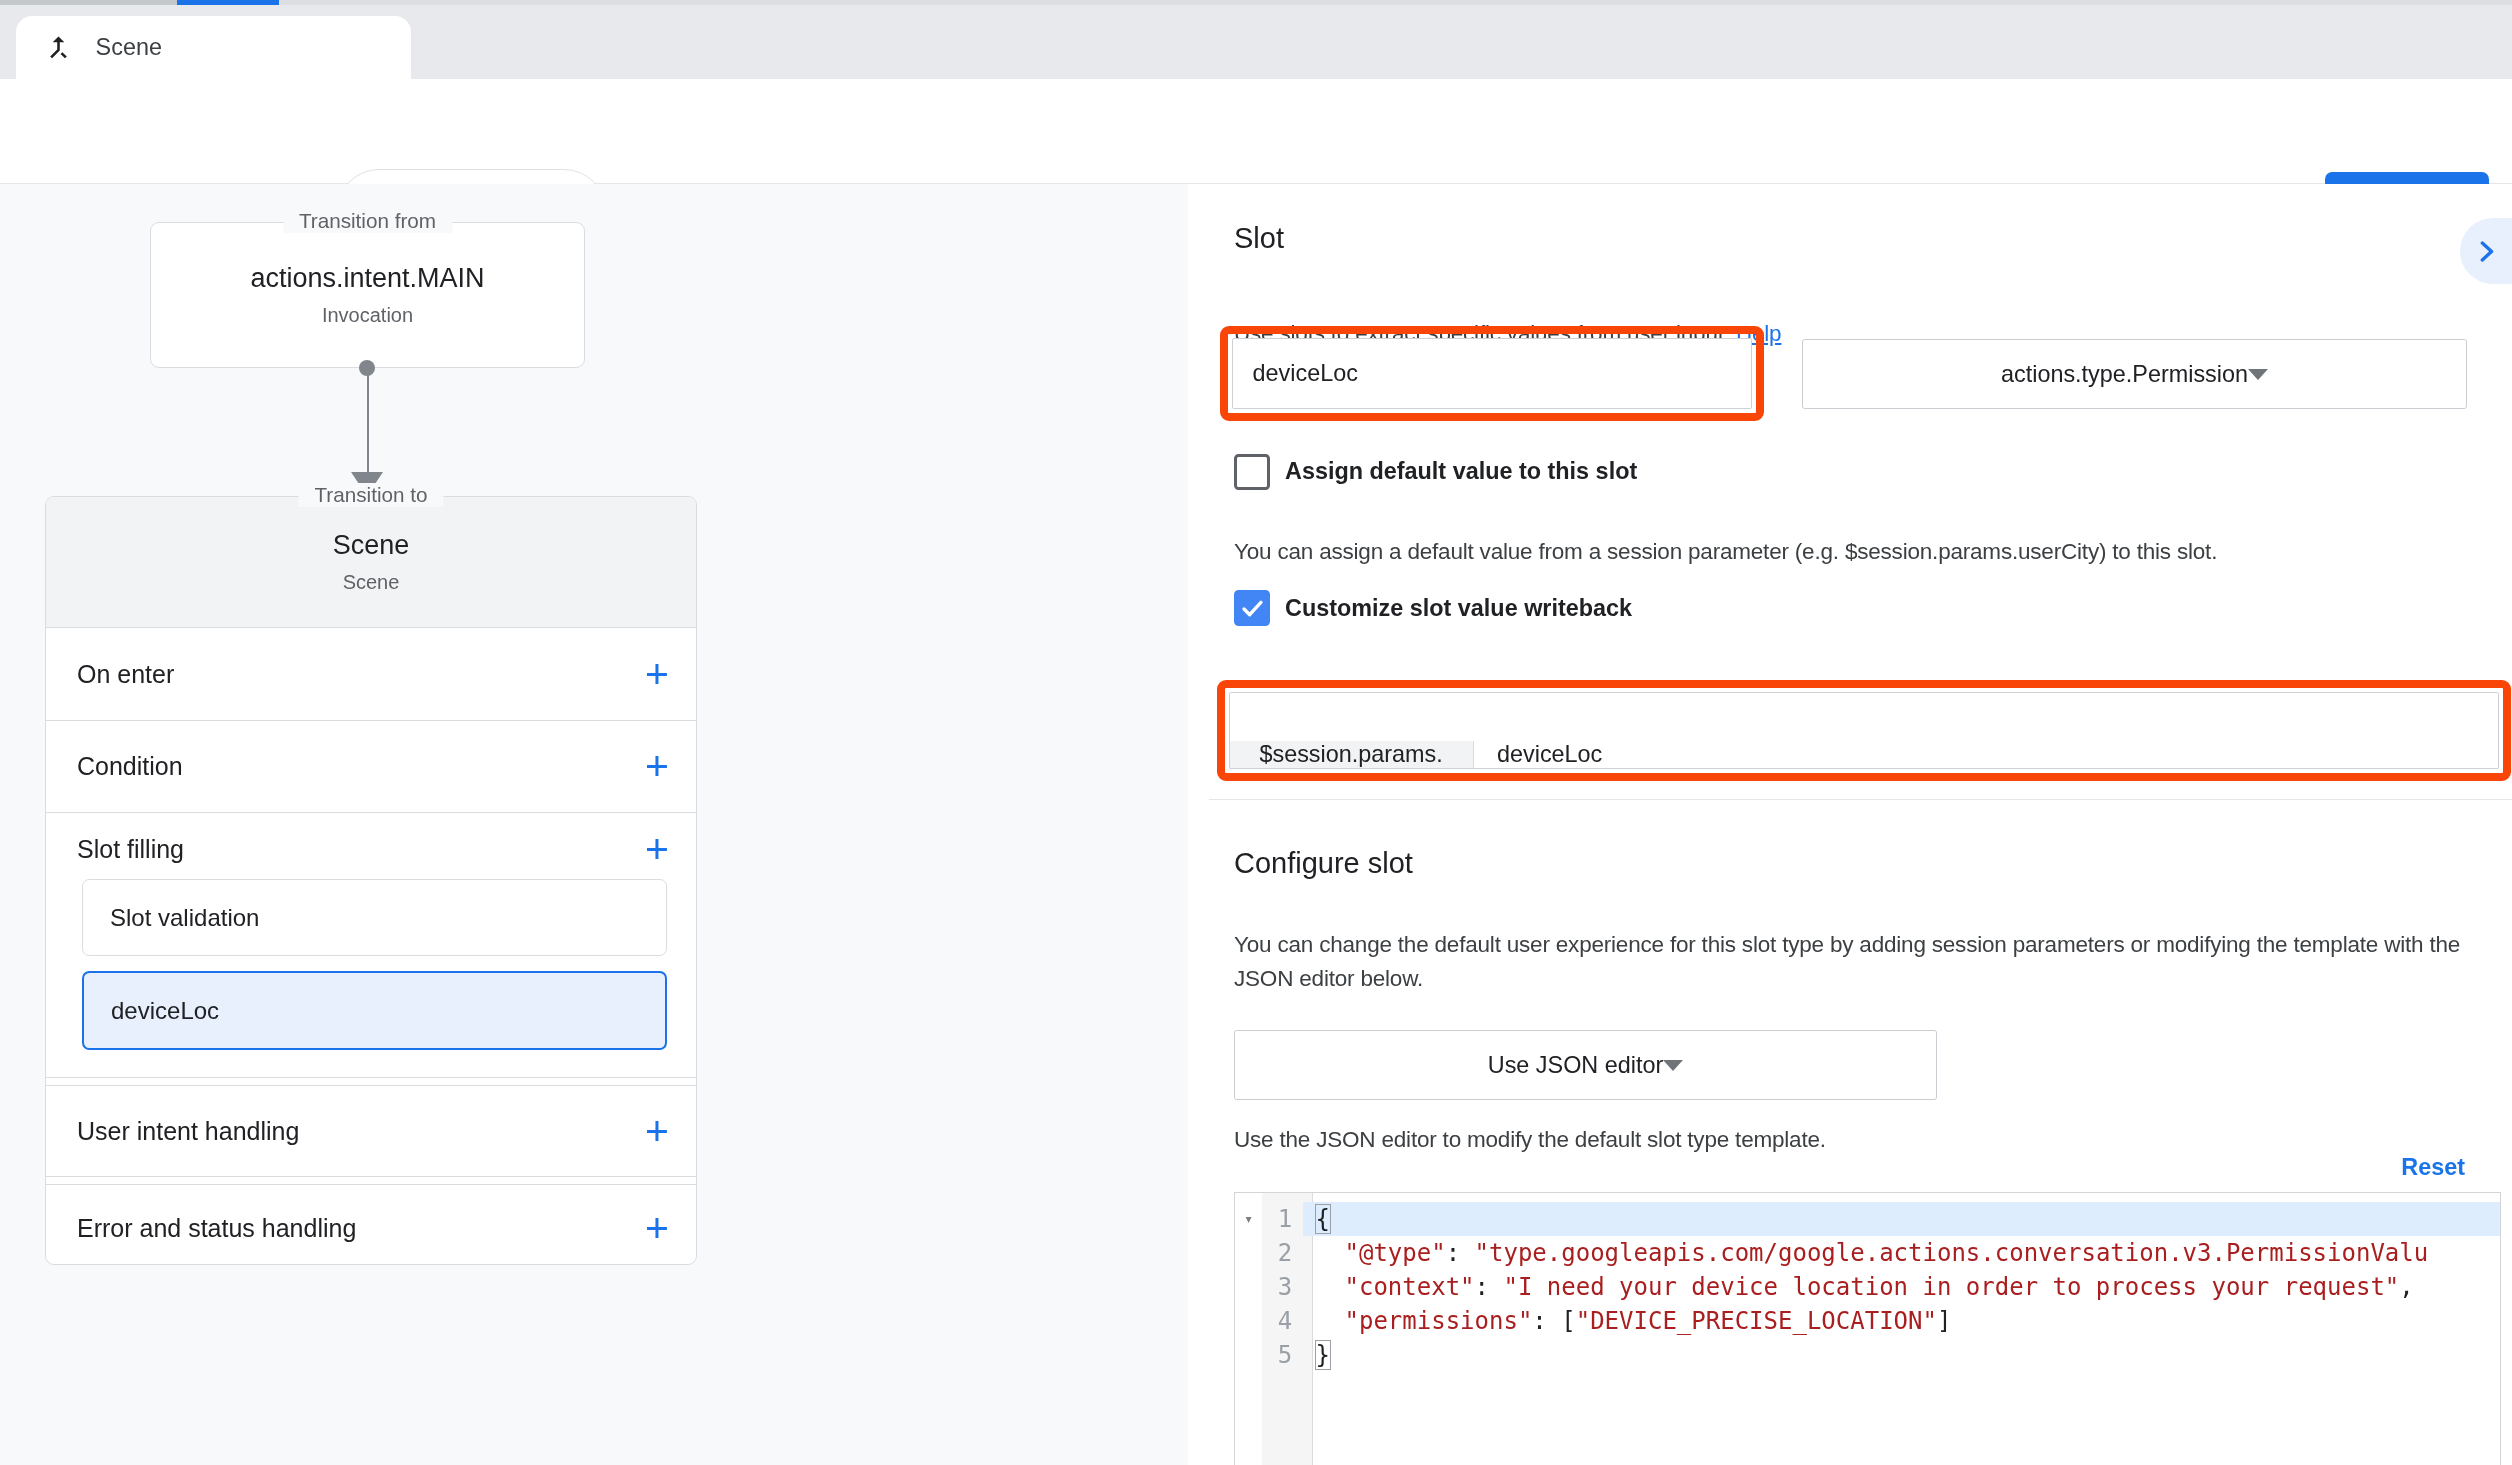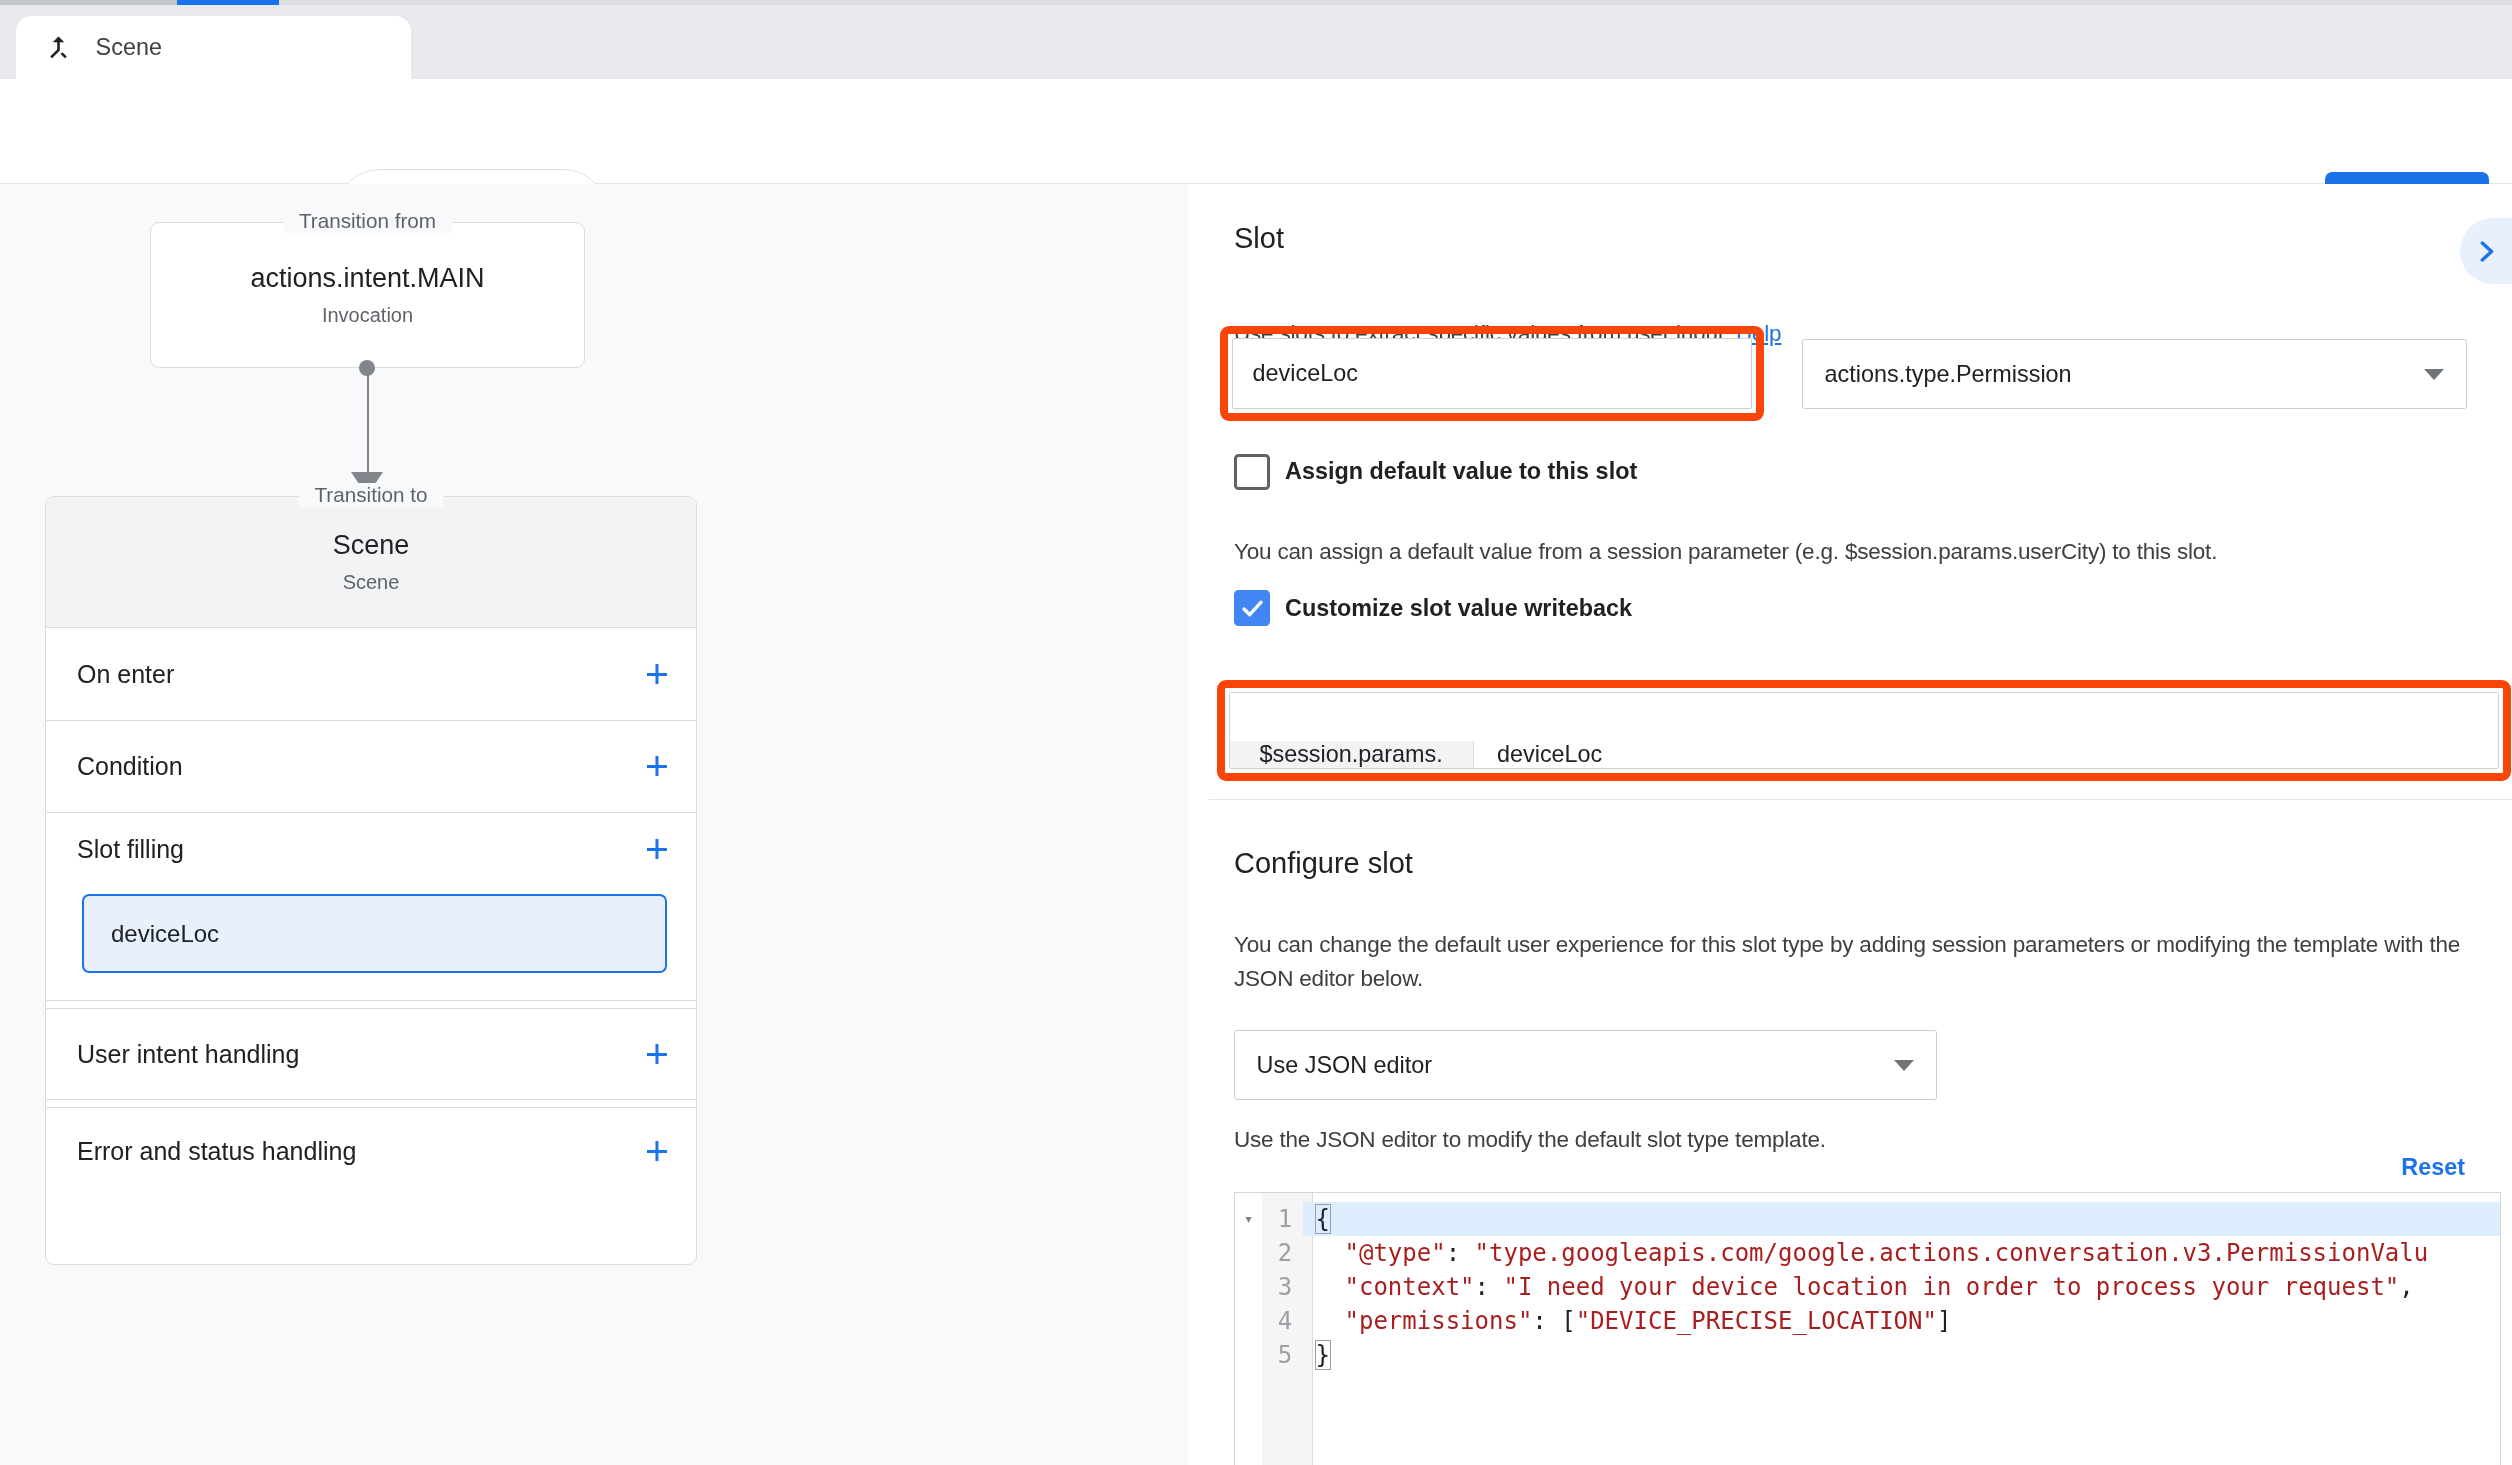--- a/index.html
+++ b/index.html
@@ -74,21 +74,21 @@
   #slot-desc { position:absolute; left:46px; top:97px;margin-top:40px; }
   a.help { color:#1a73e8; text-decoration:underline; cursor:pointer; }
 
   .annotation { position:absolute; border:8px solid #fa4508; border-radius:9px; padding:3.6px; }
   #anno-name { left:32px; top:142px; width:544px; height:95px; }
   .tfield { width:100%; height:100%; background:#fff; border:1.3px solid #ced1d4; border-radius:1.8px;
             display:flex; align-items:center; font-size:23.4px; color:#202124; }
   #name-input { padding-left:20px; }
 
   .selectbox { position:absolute; background:#fff; border:1.3px solid #c9ccd0; border-radius:2.7px;
-               display:flex; align-items:center; justify-content:space-between; padding:0 21.6px; cursor:pointer; }
+               display:flex; align-items:center; justify-content:center; padding:0 21.6px; cursor:pointer; }
   .selectbox .sval { font-size:23.4px; color:#202124; }
   .selectbox .caret-down { border-top-color:#6f7478; }
   #type-select { left:614px; top:155px; width:665px; height:70px; }
   #mode-select { left:46px; top:846px; width:703px; height:70px; }
 
   .checkbox { position:absolute; left:46px; width:36px; height:36px; border:3.1px solid #5f6368; border-radius:4.5px;
               background:#fff; cursor:pointer; display:flex; align-items:center; justify-content:center; }
   .checkbox.checked { background:#4285f4; border-color:#4285f4; }
   .cb-label { position:absolute; left:97px; font-size:23.4px; font-weight:bold; color:#202124; }
   #cb1 { top:270px; } #cb1-label { top:274px; }
@@ -191,20 +191,23 @@
       <div class="crow row-std row-div">
         <span class="rlabel">Condition</span>
         <span class="plus">+</span>
       </div>
 
       <div id="slot-filling-block">
         <div class="crow">
           <span class="rlabel">Slot filling</span>
           <span class="plus">+</span>
         </div>
+        <div class="subbox">
+          <span>Slot validation</span>
+        </div>
         <div class="subbox selected">
           <span>deviceLoc</span>
         </div>
       </div>
 
       <div class="section-gap"></div>
 
       <div class="crow" style="height:90px;">
         <span class="rlabel">User intent handling</span>
         <span class="plus">+</span>

